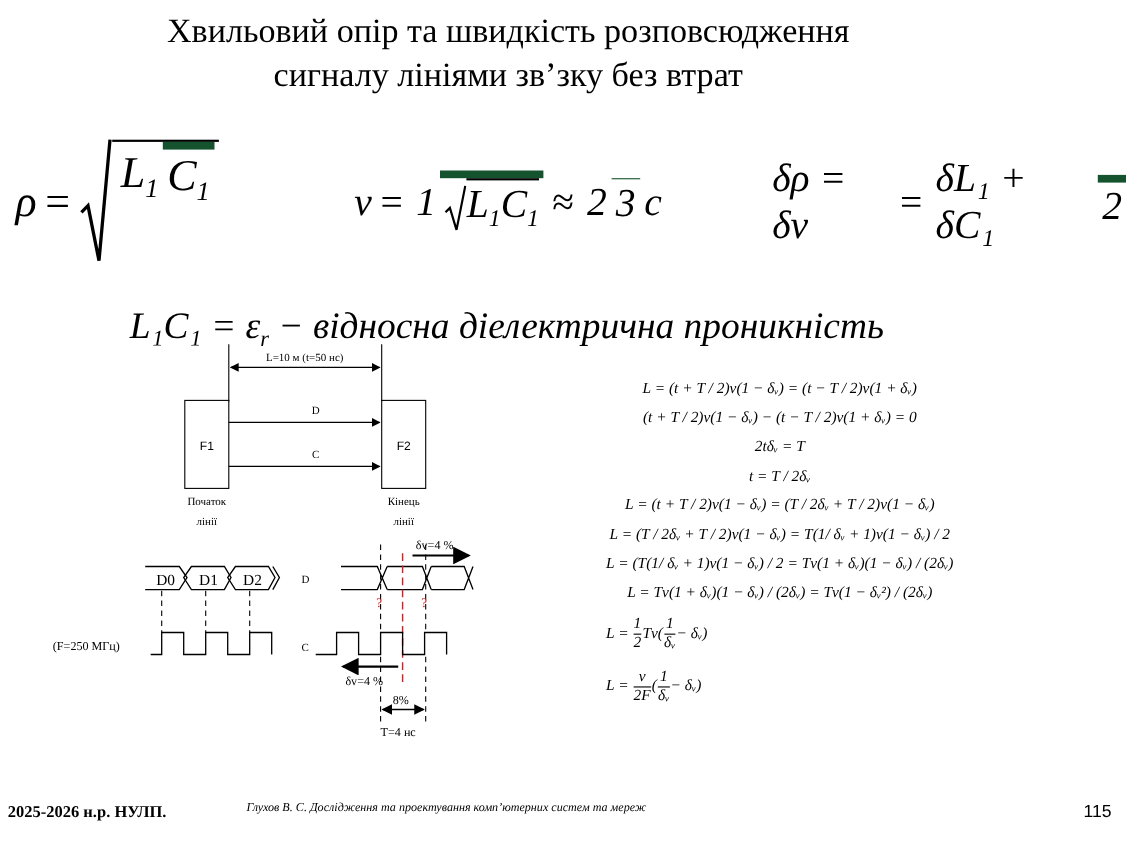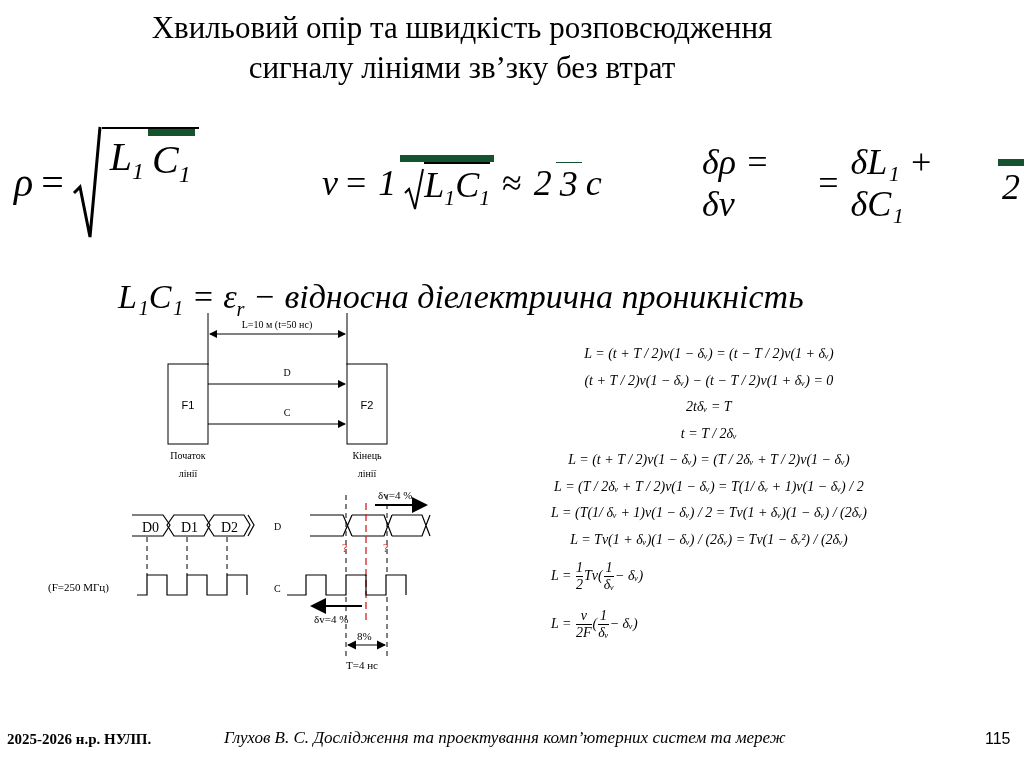--- a/index.html
+++ b/index.html
@@ -9,21 +9,21 @@
   .title { left:0; width:924px; top:8px; text-align:center; font-size:31px; line-height:40px; }
   .m { font-family:"Liberation Serif", serif; font-style:italic; }
   .up { font-style:normal; }
   .frac { display:inline-flex; flex-direction:row; align-items:center; vertical-align:middle; }
   .frac .num { padding:0 4px; }
   .frac .den { border-top:7px solid #14532d; padding:0 4px; }
   sub { font-size:60%; }
   .eq { font-family:"Liberation Serif", serif; font-style:italic; font-size:14px; line-height:26.5px; white-space:nowrap;text-align:center; }
   .sfrac { display:inline-flex; flex-direction:column; align-items:center; vertical-align:middle; line-height:16px; margin:0 1px; }
   .sfrac .den { border-top:1px solid #000; }
-  .footer { font-size:17px; top:728px; white-space:nowrap; }
+  .footer { font-size:11px; top:728px; white-space:nowrap; }
   .pg { font-family:"Liberation Sans", sans-serif; font-size:16px; }
   svg text { font-family:"Liberation Serif", serif; }
 </style>
 </head>
 <body>
 
 <div class="abs title">
   <div>Хвильовий опір та швидкість розповсюдження</div>
   <div>сигналу лініями зв’зку без втрат</div>
 </div>

